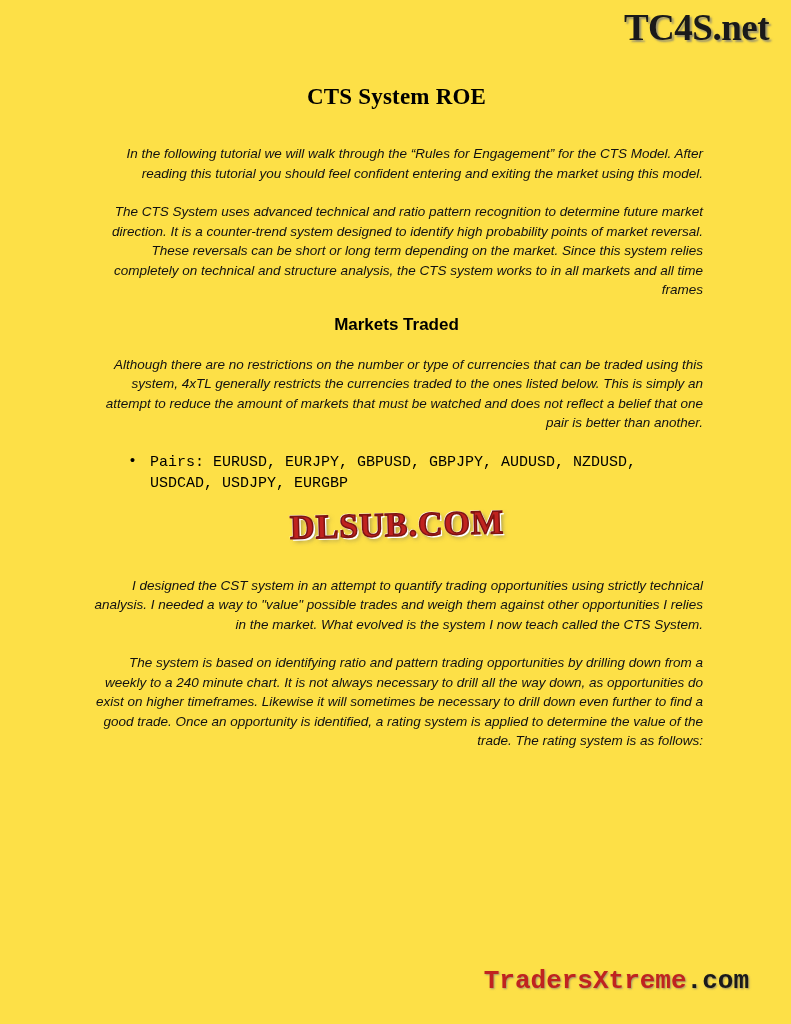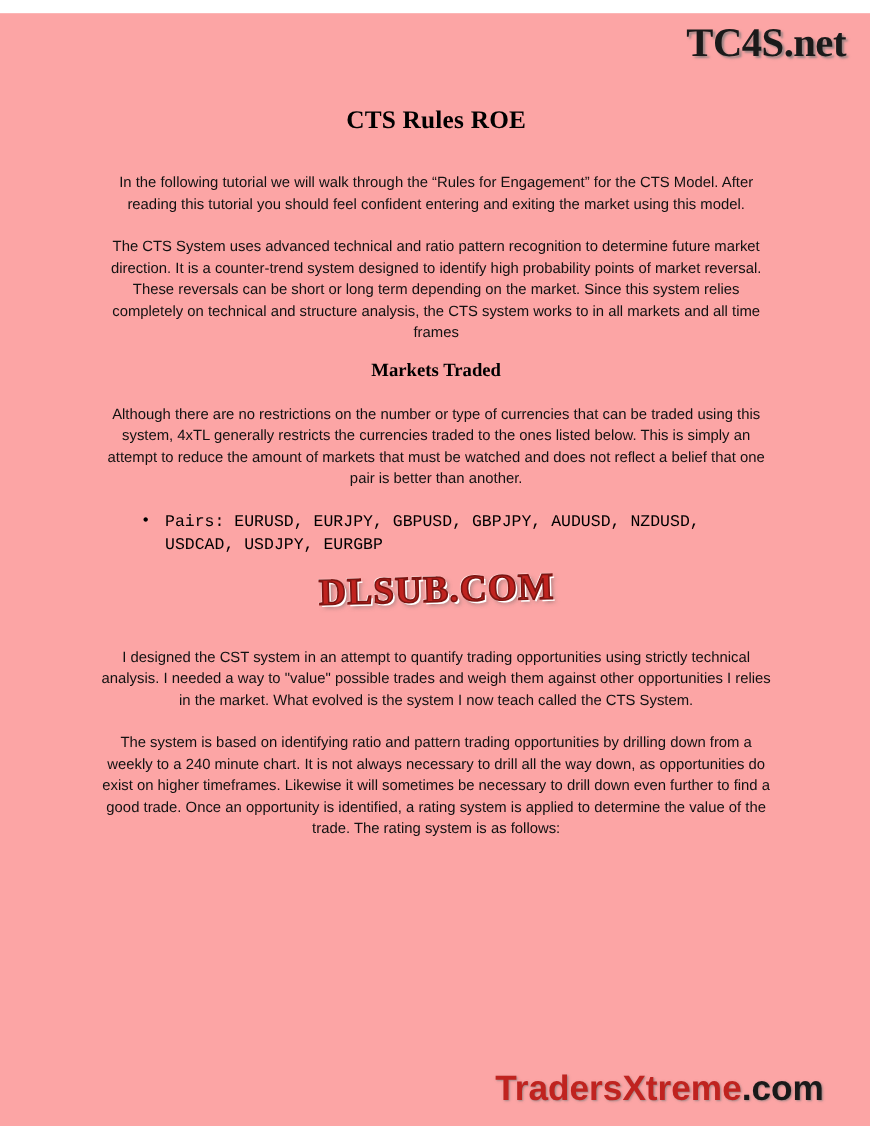--- a/index.html
+++ b/index.html
@@ -12,22 +12,21 @@
     height: 1024px;
     position: relative;
     font-family: "Liberation Sans", sans-serif;
     color: #000000;
     overflow: hidden;
   }
 
   .page {
     position: absolute;
     inset: 0;
-    background: #fca5a5;
-    margin-top: 12px;
+    background: #fde047;
   }
 
   
   .brand-top {
     position: absolute;
     top: 6px;
     right: 22px;
     font-family: "Liberation Serif", serif;
     font-weight: bold;
     font-size: 37px;
@@ -51,31 +50,32 @@
     font-weight: bold;
     text-align: center;
     margin: 0 0 34px 0;
     letter-spacing: 0.2px;
   }
 
   p.para {
     font-size: 13.5px;
     line-height: 19.5px;
     margin: 0 0 19px 0;
-    text-align: center;
+    text-align: right;
     color: #111;
+    font-style: italic;
   }
   p.para.tight { margin-bottom: 15px; }
 
   h2.section-head {
     font-size: 17px;
     font-weight: bold;
     text-align: center;
     margin: 4px 0 20px 0;
-    font-family: Liberation Serif, serif;
+    font-family: Liberation Sans, sans-serif;
   }
 
   ul.bullets {
     margin: 0 0 10px 0;
     padding-left: 60px;
     list-style: none;
   }
   ul.bullets li {
     position: relative;
     font-family: Liberation Mono, monospace;
@@ -112,41 +112,41 @@
       0 0 2px #ffffff,
       2px 2px 0 #ffffff,
       -1px -1px 0 #ffffff,
       3px 3px 4px rgba(90,90,90,0.55);
     white-space: nowrap;
   }
 
   
   .brand-bottom {
     position: absolute;
-    bottom: 16px;
+    bottom: 28px;
     right: 42px;
-    font-family: Liberation Sans, sans-serif;
+    font-family: Liberation Mono, monospace;
     font-weight: bold;
-    font-size: 32px;
+    font-size: 26px;
     color: #c0231f;
     text-shadow: 1px 1px 2px rgba(120,120,120,0.7);
     white-space: nowrap;
   }
   .brand-bottom .dark { color: #1a1a1a; }
 </style>
 </head>
 <body>
 
 <div class="page">
 
   <div class="brand-top">TC4S.net</div>
 
   <div class="content">
 
-    <h1 class="doc-title">CTS Rules ROE</h1>
+    <h1 class="doc-title">CTS System ROE</h1>
 
     <p class="para">In the following tutorial we will walk through the “Rules for Engagement” for the CTS Model. After reading this tutorial you should feel confident entering and exiting the market using this model.</p>
 
     <p class="para tight">The CTS System uses advanced technical and ratio pattern recognition to determine future market direction.  It is a counter-trend system designed to identify high probability points of market reversal.  These reversals can be short or long term depending on the market.  Since this system relies completely on technical and structure analysis, the CTS system works to in all markets and all time frames</p>
 
     <h2 class="section-head">Markets Traded</h2>
 
     <p class="para">Although there are no restrictions on the number or type of currencies that can be traded using this system, 4xTL generally restricts the currencies traded to the ones listed below.  This is simply an attempt to reduce the amount of markets that must be watched and does not reflect a belief that one pair is better than another.</p>
 
     <ul class="bullets">

